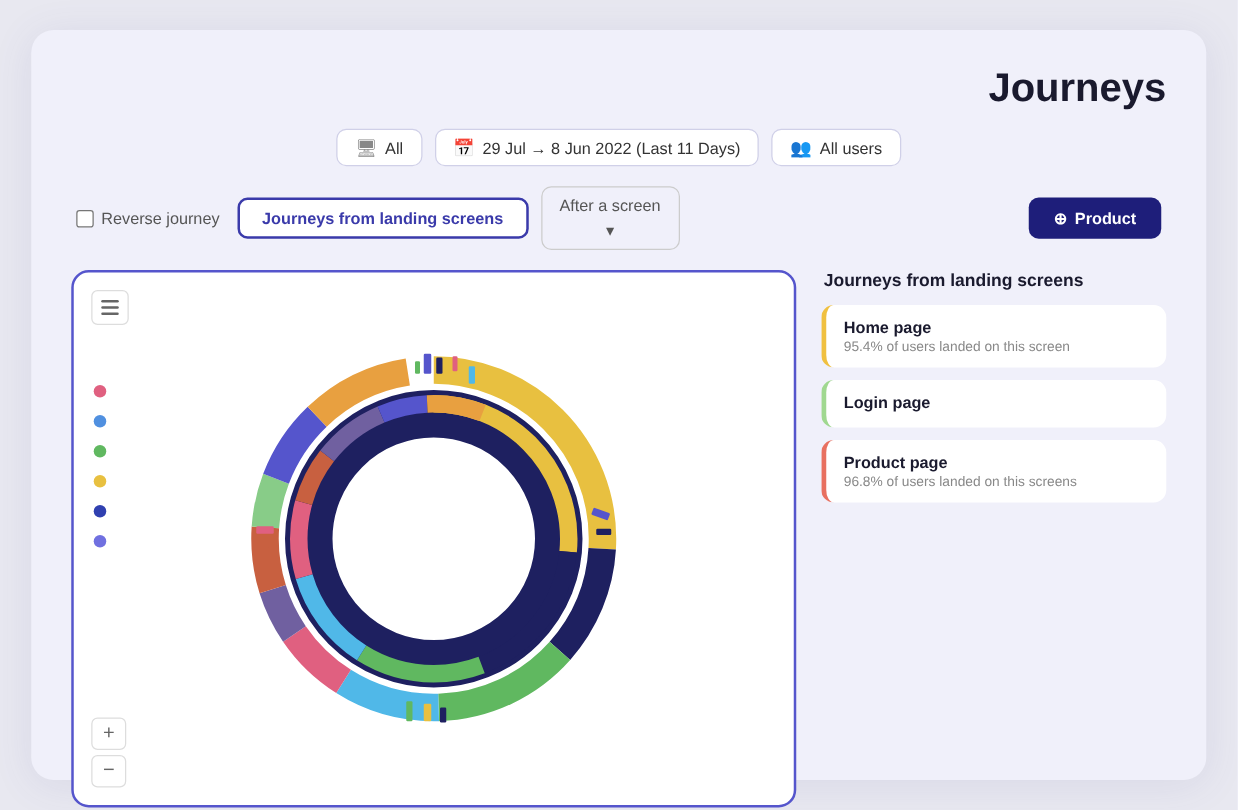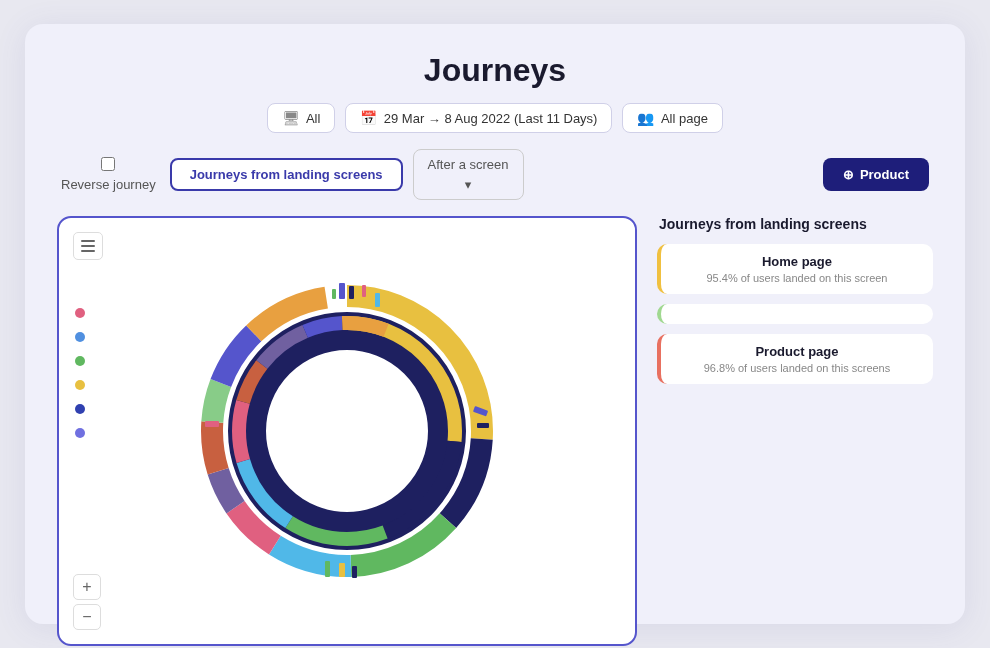--- a/index.html
+++ b/index.html
@@ -16,21 +16,21 @@
     .main-card {
       background: #f0f0fa;
       border-radius: 18px;
       width: 940px;
       height: 600px;
       padding: 28px 32px 24px;
       position: relative;
       box-shadow: 0 4px 32px rgba(80,80,160,0.10);
     }
     .page-title {
-      text-align: center;
+      text-align: right;
       font-size: 32px;
       font-weight: 700;
       color: #1a1a2e;
       margin-bottom: 14px;
     }
     .filter-bar {
       display: flex;
       justify-content: center;
       gap: 10px;
       margin-bottom: 16px;
@@ -56,21 +56,20 @@
       margin-bottom: 16px;
       padding: 0 4px;
     }
     .reverse-journey {
       display: flex;
       align-items: center;
       gap: 6px;
       font-size: 13px;
       color: #555;
       margin-right: 4px;
-      flex-direction: column;
     }
     .reverse-journey input[type=checkbox] { width: 14px; height: 14px; }
     .tab-active {
       background: #fff;
       border: 2px solid #3a3aaa;
       border-radius: 8px;
       padding: 7px 18px;
       font-size: 13px;
       font-weight: 600;
       color: #3a3aaa;
@@ -195,21 +194,20 @@
       color: #1a1a2e;
       margin-bottom: 12px;
       padding-left: 2px;
     }
     .side-card {
       background: #fff;
       border-radius: 10px;
       padding: 10px 14px;
       margin-bottom: 10px;
       border-left: 4px solid #f0c040;
-      text-align: center;
     }
     .side-card:nth-child(2) { border-left-color: #50b8e8; }
     .side-card:nth-child(3) { border-left-color: #a0d890; }
     .side-card:nth-child(4) { border-left-color: #f0c040; }
     .side-card:nth-child(5) { border-left-color: #e87060; }
     .side-card-title {
       font-size: 13px;
       font-weight: 700;
       color: #1a1a2e;
       margin-bottom: 3px;
@@ -230,25 +228,25 @@
 <div class="main-card">
   <h1 class="page-title">Journeys</h1>
 
   <div class="filter-bar">
     <button class="filter-btn">
       <span class="icon">🖥</span>
       <span>All</span>
     </button>
     <button class="filter-btn">
       <span class="icon">📅</span>
-      <span>29 Mar → 8 Aug 2022 (Last 11 Days)</span>
+      <span>29 Jul → 8 Jun 2022 (Last 11 Days)</span>
     </button>
     <button class="filter-btn">
       <span class="icon">👥</span>
-      <span>All page</span>
+      <span>All users</span>
     </button>
   </div>
 
   <div class="toolbar">
     <label class="reverse-journey">
       <input type="checkbox" style="">
       <span>Reverse journey</span>
     </label>
     <button class="tab-active">Journeys from landing screens</button>
     <button class="tab-inactive">
@@ -334,20 +332,21 @@
     <div class="side-panel">
       <div class="side-panel-title">Journeys from landing screens</div>
 
       <div class="side-card" style="border-left-color:#f0c040">
         <div class="side-card-title">Home page</div>
         <div class="side-card-sub">95.4% of users landed on this screen</div>
       </div>
 
 
       <div class="side-card" style="border-left-color:#a0d890">
+        <div class="side-card-title">Login page</div>
       </div>
 
       <div class="side-card" style="border-left-color:#e87060">
         <div class="side-card-title">Product page</div>
         <div class="side-card-sub">96.8% of users landed on this screens</div>
       </div>
     </div>
   </div>
 </div>
 

